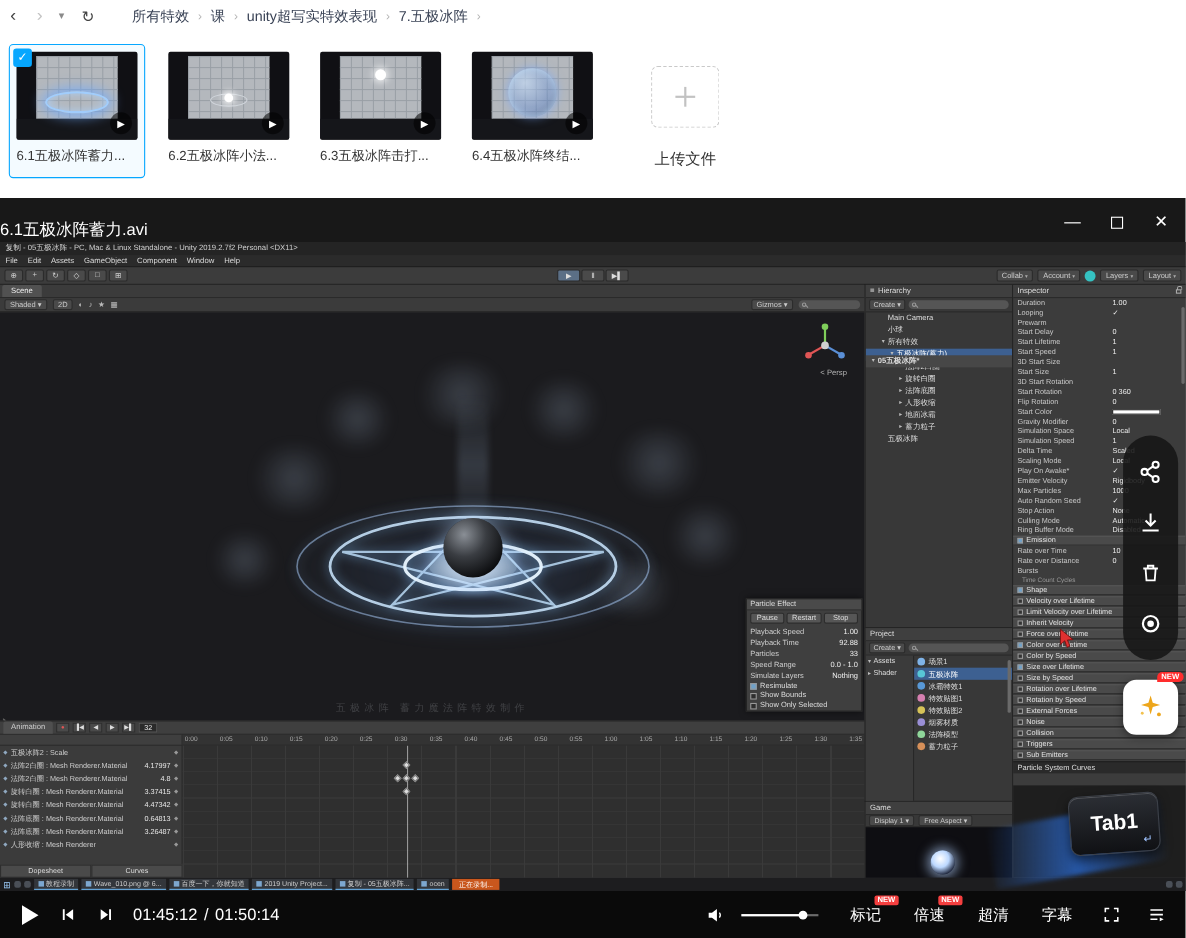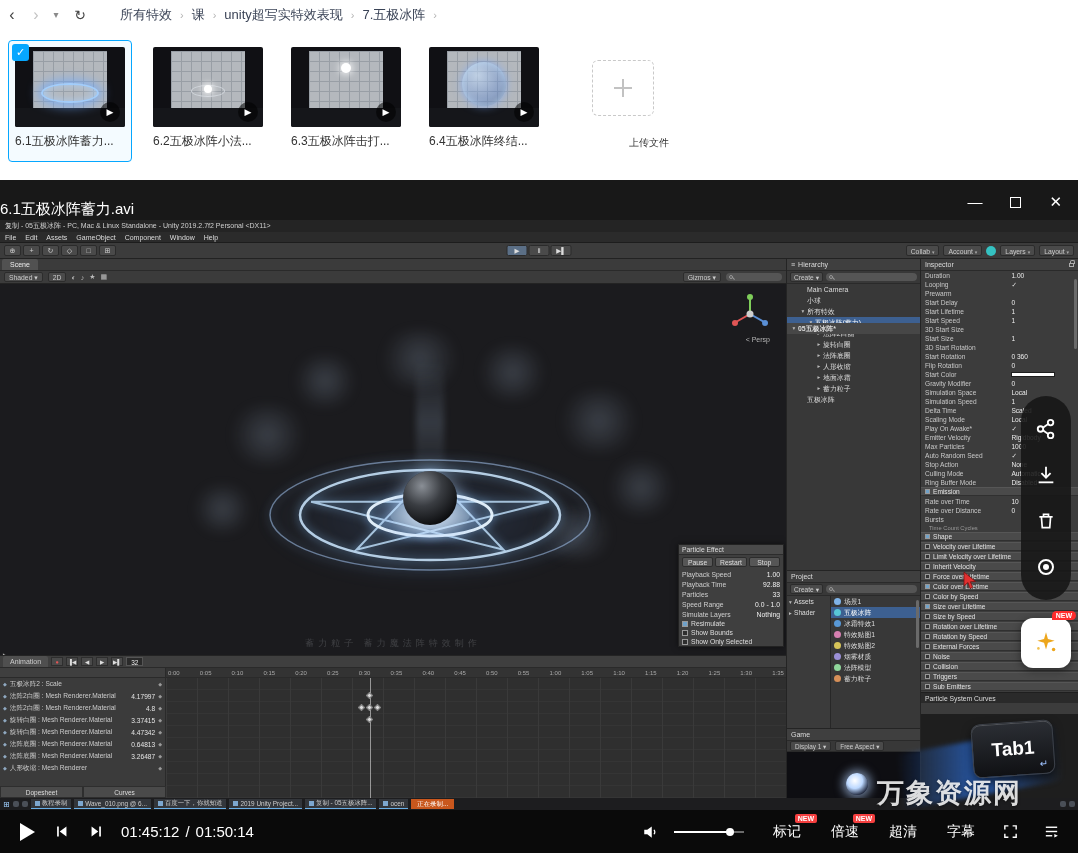--- a/index.html
+++ b/index.html
@@ -48,21 +48,21 @@
     color:#fff; font-size:11px; text-align:center; line-height:17px; }
   .card.selected .cbx { display:block; }
   .card-label { position:absolute; left:6px; right:4px; top:92px; font-size:12px; color:#333;
     white-space:nowrap; overflow:hidden; }
   .upload-box { position:absolute; left:592px; top:30px; width:62px; height:56px; border:1px dashed #c9c9c9;
     border-radius:6px; background:#fff; cursor:pointer; }
   .plus-ic { position:absolute; left:50%; top:50%; width:18px; height:18px; transform:translate(-50%,-50%); }
   .plus-ic::before, .plus-ic::after { content:""; position:absolute; background:#c2c2c2; }
   .plus-ic::before { left:8px; top:0; width:2px; height:18px; }
   .plus-ic::after { left:0; top:8px; width:18px; height:2px; }
-  .upload-label { position:absolute; left:577px; top:106px; width:92px; text-align:right; font-size:10px; color:#333; }
+  .upload-label { position:absolute; left:577px; top:106px; width:92px; text-align:center; font-size:14px; color:#333; }
 
   
   .video { position:absolute; top:180px; left:0; width:1078px; height:630px; background:#181818; }
   .video-title { position:absolute; top:20px; left:0; width:100%; text-align:left; color:#fff; font-size:15px; font-weight:normal; }
   .win-btns { position:absolute; top:14px; right:16px; display:flex; gap:28px; align-items:center; }
   .win-btn { color:#fff; font-size:15px; cursor:pointer; line-height:16px; }
   .win-max { width:11px; height:11px; border:1px solid #fff; display:inline-block; }
 
   
   .unity { position:absolute; top:40px; left:0; width:1078px; height:590px; background:#2f2f2f; color:#ccc; font-size:7.5px; }
@@ -424,21 +424,21 @@
           <svg class="gizmo" viewBox="0 0 44 44">
             <line x1="22" y1="22" x2="22" y2="6" stroke="#7fce5a" stroke-width="2"></line>
             <circle cx="22" cy="5" r="3" fill="#7fce5a"></circle>
             <line x1="22" y1="22" x2="8" y2="30" stroke="#e05555" stroke-width="2"></line>
             <circle cx="7" cy="31" r="3" fill="#e05555"></circle>
             <line x1="22" y1="22" x2="36" y2="30" stroke="#5a8fd6" stroke-width="2"></line>
             <circle cx="37" cy="31" r="3" fill="#5a8fd6"></circle>
             <circle cx="22" cy="22" r="3.5" fill="#cfcfcf"></circle>
           </svg>
           <span class="persp-label">&lt; Persp</span>
-          <div class="scene-caption">蓄力粒子 蓄力魔法阵特效制作</div>
+          <div class="scene-caption">五极冰阵 蓄力魔法阵特效制作</div>
 
           <svg class="cursor" style="left:2px;top:368px" width="13" height="18" viewBox="0 0 13 18">
             <path d="M1 1 L1 14 L4.5 11 L6.5 16.5 L8.8 15.5 L6.8 10.2 L11.5 10 Z" fill="#fff" stroke="#333" stroke-width="0.8"></path>
           </svg>
 
           <div class="pfx">
             <div class="pfx-head">Particle Effect</div>
             <div class="pfx-btnrow">
 
             <span class="pfx-btn">Pause</span>
@@ -1050,21 +1050,20 @@
       <span class="new-ribbon">NEW</span>
     </div>
 
     <div class="swoosh"></div>
     <div class="tabkey">
       <span>Tab1</span>
       <span class="enter-ic">↵</span>
     </div>
   </div>
 
-  <div class="wm1">万象资源网</div>
   <div class="wm2">www.zyww.cn</div>
 
   <div class="controls">
     <span class="play-btn"></span>
     <span class="skip">
       <svg width="17" height="17" viewBox="0 0 24 24">
           <path d="M7 5v14" stroke="#fff" stroke-width="2.4"></path>
           <path d="M19 5L9.5 12 19 19z" fill="#fff"></path>
         </svg>
     </span>

